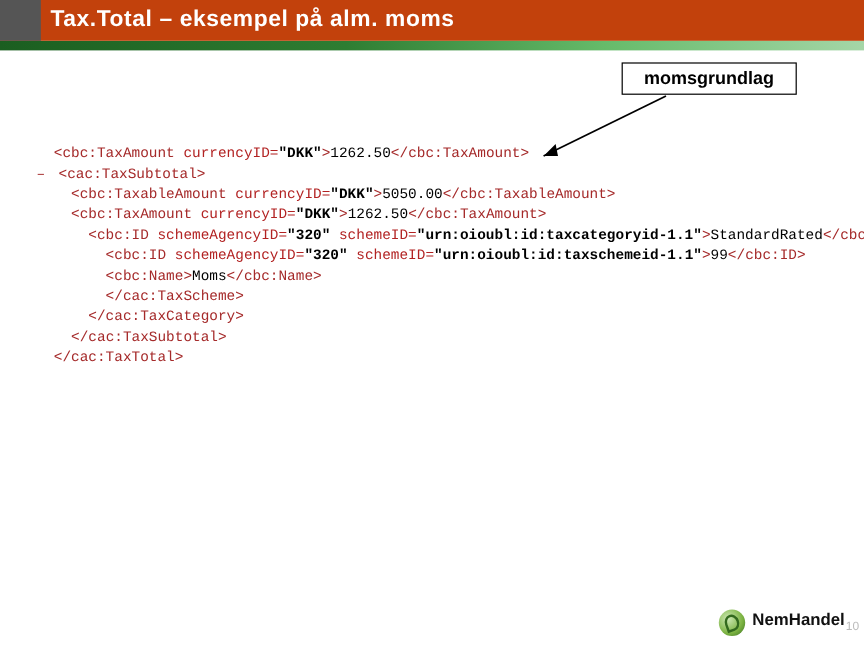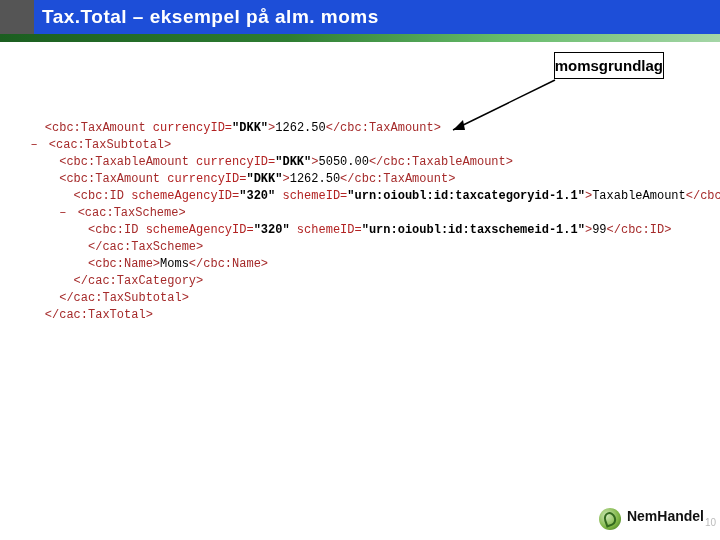--- a/index.html
+++ b/index.html
@@ -1,20 +1,20 @@
 <!DOCTYPE html>
 <html><head>
 <meta charset="utf-8">
 <style>
   html,body{margin:0;padding:0;width:720px;height:540px;background:#fff;font-family:Arial,Helvetica,sans-serif;overflow:hidden}
-  .titlebar{position:relative;height:34px;background:#1d4ed8;display:flex;align-items:center}
+  .titlebar{position:relative;height:34px;background:#c2410c;display:flex;align-items:center}
   .titlebar .square{width:34px;height:34px;background:#555;margin-right:8px}
   .titlebar .title{color:#fff;font-weight:bold;font-size:19px;letter-spacing:.5px}
   .greenbar{height:8px;background:linear-gradient(90deg,#1b5e20 0%,#2e7d32 40%,#66bb6a 70%,#a5d6a7 100%)}
-  .callout{position:absolute;top:52px;right:56px;border:1px solid #000;padding:4px 0;font-size:15px;font-weight:bold;background:#fff}
+  .callout{position:absolute;top:52px;right:56px;border:1px solid #000;padding:4px 18px;font-size:15px;font-weight:bold;background:#fff}
   .arrow{position:absolute;top:78px;left:445px;width:120px;height:60px;pointer-events:none}
   .xmlwrap{position:absolute;top:120px;left:16px;right:16px;font-family:'Courier New',monospace;font-size:12px;line-height:17px;color:#000}
   .t{color:#a52a2a}
   .a{color:#b22222}
   .v{color:#000;font-weight:bold}
   .tx{color:#000;font-weight:normal}
   .dash{color:#a52a2a;margin-right:4px}
   .ln{white-space:pre}
   .footer{position:absolute;bottom:10px;right:16px;display:flex;align-items:flex-start;gap:6px}
   .footer .logo{width:22px;height:22px;border-radius:50%;background:radial-gradient(circle at 35% 35%,#cde8b5 0%,#7cb342 60%,#33691e 100%);position:relative}
@@ -36,25 +36,24 @@
 <svg class="arrow" viewBox="0 0 120 60">
   <line x1="110" y1="2" x2="8" y2="52" stroke="#000" stroke-width="1.5"></line>
   <polygon points="8,52 18,42 20,52" fill="#000"></polygon>
 </svg>
 
 <div class="xmlwrap">
 <div class="ln">    <span class="t">&lt;cbc:TaxAmount </span><span class="a">currencyID=</span><span class="v">"DKK"</span><span class="t">&gt;</span><span class="tx">1262.50</span><span class="t">&lt;/cbc:TaxAmount&gt;</span></div>
 <div class="ln">  <span class="dash">–</span> <span class="t">&lt;cac:TaxSubtotal&gt;</span></div>
 <div class="ln">      <span class="t">&lt;cbc:TaxableAmount </span><span class="a">currencyID=</span><span class="v">"DKK"</span><span class="t">&gt;</span><span class="tx">5050.00</span><span class="t">&lt;/cbc:TaxableAmount&gt;</span></div>
 <div class="ln">      <span class="t">&lt;cbc:TaxAmount </span><span class="a">currencyID=</span><span class="v">"DKK"</span><span class="t">&gt;</span><span class="tx">1262.50</span><span class="t">&lt;/cbc:TaxAmount&gt;</span></div>
-<div class="ln">        <span class="t">&lt;cbc:ID </span><span class="a">schemeAgencyID=</span><span class="v">"320"</span><span class="a"> schemeID=</span><span class="v">"urn:oioubl:id:taxcategoryid-1.1"</span><span class="t">&gt;</span><span class="tx">TaxableAmount</span><span class="t">&lt;/cbc:ID&gt;</span></div>
-<div class="ln">      <span class="dash">–</span> <span class="t">&lt;cac:TaxScheme&gt;</span></div>
+<div class="ln">        <span class="t">&lt;cbc:ID </span><span class="a">schemeAgencyID=</span><span class="v">"320"</span><span class="a"> schemeID=</span><span class="v">"urn:oioubl:id:taxcategoryid-1.1"</span><span class="t">&gt;</span><span class="tx">StandardRated</span><span class="t">&lt;/cbc:ID&gt;</span></div>
 <div class="ln">          <span class="t">&lt;cbc:ID </span><span class="a">schemeAgencyID=</span><span class="v">"320"</span><span class="a"> schemeID=</span><span class="v">"urn:oioubl:id:taxschemeid-1.1"</span><span class="t">&gt;</span><span class="tx">99</span><span class="t">&lt;/cbc:ID&gt;</span></div>
+<div class="ln">          <span class="t">&lt;cbc:Name&gt;</span><span class="tx">Moms</span><span class="t">&lt;/cbc:Name&gt;</span></div>
 <div class="ln">          <span class="t">&lt;/cac:TaxScheme&gt;</span></div>
-<div class="ln">          <span class="t">&lt;cbc:Name&gt;</span><span class="tx">Moms</span><span class="t">&lt;/cbc:Name&gt;</span></div>
 <div class="ln">        <span class="t">&lt;/cac:TaxCategory&gt;</span></div>
 <div class="ln">      <span class="t">&lt;/cac:TaxSubtotal&gt;</span></div>
 <div class="ln">    <span class="t">&lt;/cac:TaxTotal&gt;</span></div>
 </div>
 
 <div class="footer">
   <div class="logo"></div>
   <div class="brand">NemHandel</div>
 </div>
 <div class="pgnum">10</div>

